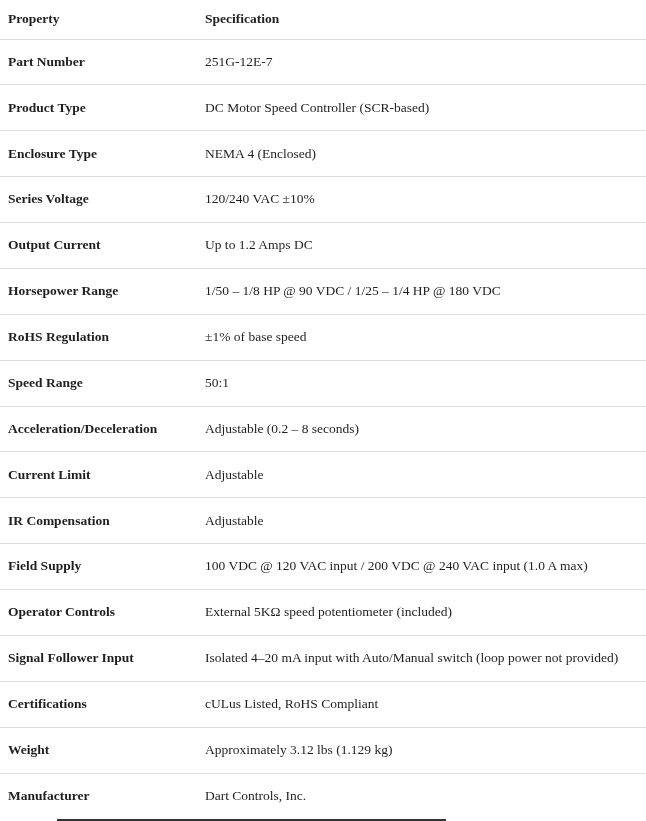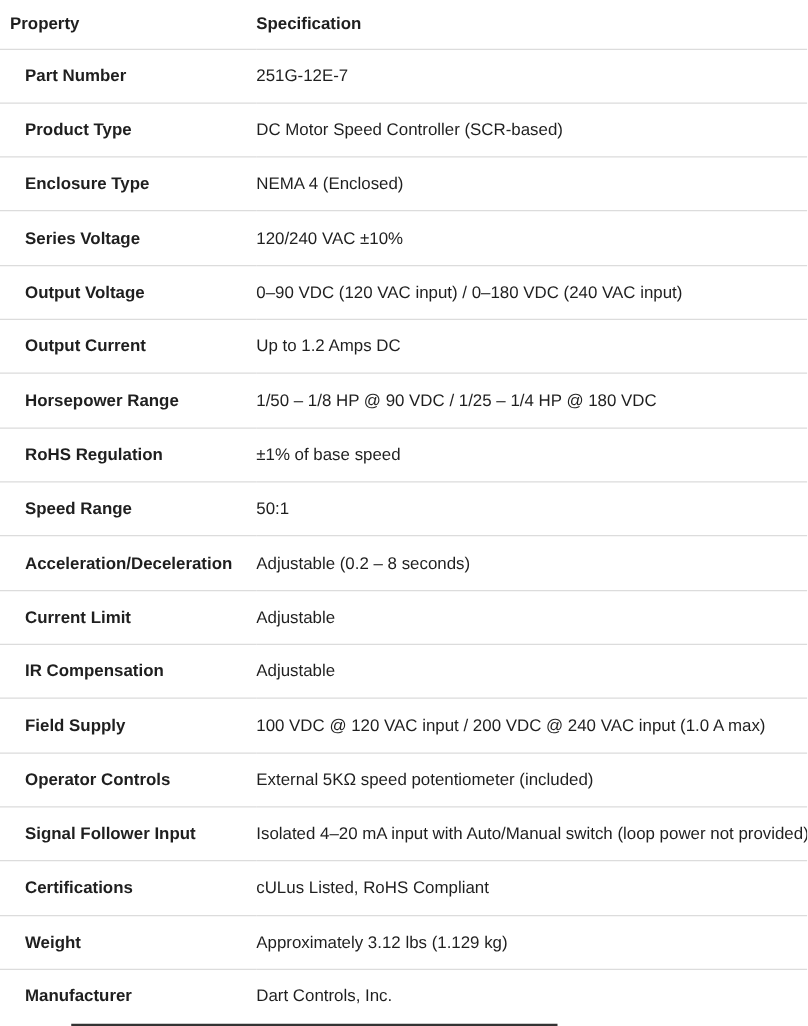--- a/index.html
+++ b/index.html
@@ -25,23 +25,24 @@
   col.col-spec { width: 441px; }
   td, th {
     vertical-align: middle;
     font-size: 13.5px;
     line-height: 1.2;
     color: #1f1f1f;
     text-align: left;
     white-space: nowrap;
     overflow: hidden;
     height: 39px;
+    font-family: Liberation Serif, serif;
   }
   th { font-weight: 700; }
-  td.property { font-weight: 700; padding-left: 20px; }
+  td.property { font-weight: 700; padding-left: 8px; }
   th.property { padding-left: 8px; }
   td.spec { font-weight: 400; padding-left: 0; margin-top: 24px; }
   tr:not(:last-child) > td,
   tr > th {
     border-bottom: 1px solid #dcdcdc;
   }
   .bottom-edge {
     position: absolute;
     left: 57px;
     bottom: 0;
@@ -80,24 +81,20 @@
   <tr>
     <td class="property">Enclosure Type</td>
     <td class="spec">NEMA 4 (Enclosed)</td>
   </tr>
 
   <tr>
     <td class="property">Series Voltage</td>
     <td class="spec">120/240 VAC ±10%</td>
   </tr>
 
-  <tr>
-    <td class="property">Output Voltage</td>
-    <td class="spec">0–90 VDC (120 VAC input) / 0–180 VDC (240 VAC input)</td>
-  </tr>
 
   <tr>
     <td class="property">Output Current</td>
     <td class="spec">Up to 1.2 Amps DC</td>
   </tr>
 
   <tr>
     <td class="property">Horsepower Range</td>
     <td class="spec">1/50 – 1/8 HP @ 90 VDC / 1/25 – 1/4 HP @ 180 VDC</td>
   </tr>

